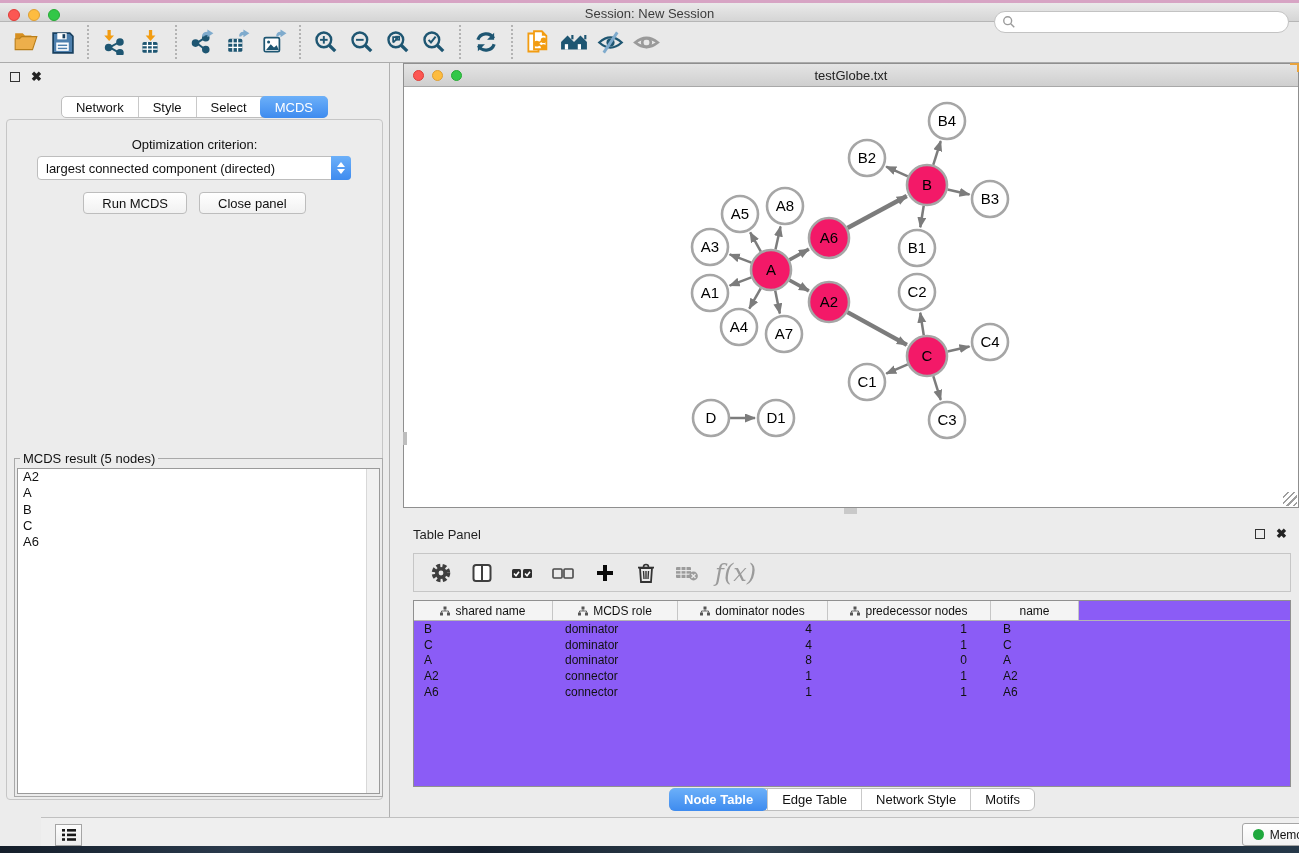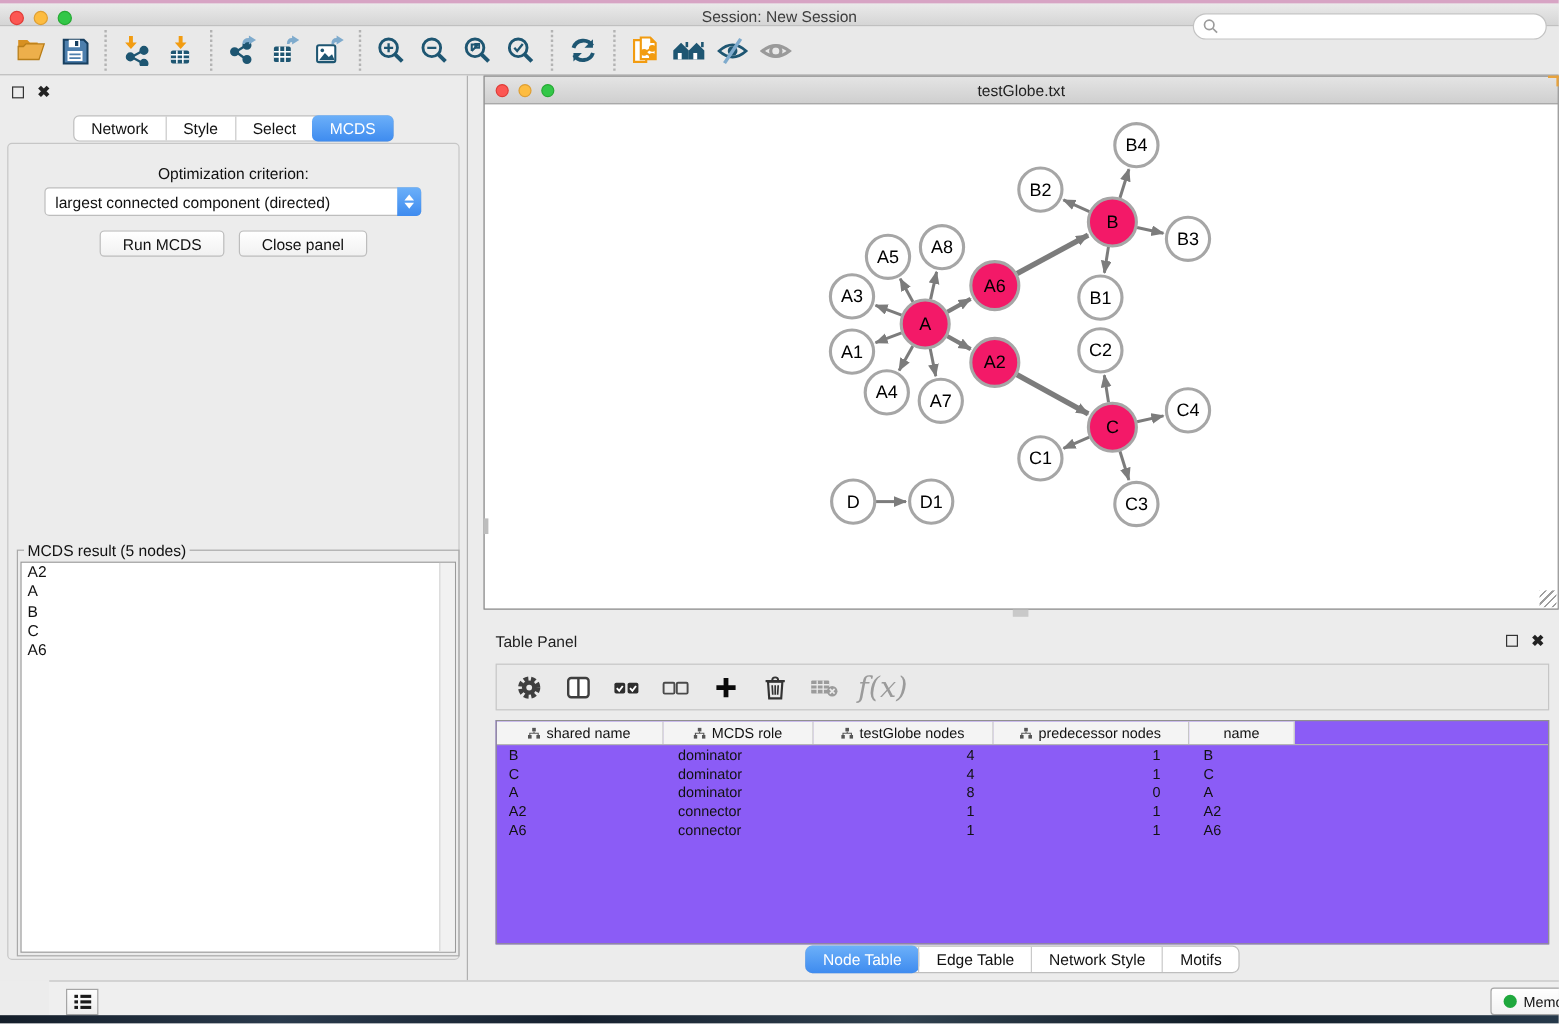--- a/index.html
+++ b/index.html
@@ -71,21 +71,21 @@
     border:1px solid #A9A9A9; }
   #result-legend { position:absolute; left:5px; top:-8px; background:#ECECEC; padding:0 3px;
     font-size:13px; color:#111; }
   #result-list { position:absolute; left:2px; top:9px; right:2px; bottom:2px; background:#fff;
     border:1px solid #9A9A9A; overflow:hidden; }
   #result-scroll { position:absolute; right:0; top:0; bottom:0; width:13px; background:#F1F1F1;
     border-left:1px solid #D8D8D8; }
   .res-item { font-size:13px; color:#111; line-height:16.3px; padding-left:5px; }
 
   
-  #net-frame { left:403px; top:63px; width:896px; height:445px; background:#a3a3a3;
+  #net-frame { left:403px; top:63px; width:896px; height:445px; background:#000000;
     border:1px solid #8F8F8F; }
   #net-titlebar { height:23px; background:linear-gradient(#E4E4E4,#CFCFCF);
     border-bottom:1px solid #A8A8A8; display:flex; align-items:center; position:relative; }
   #net-titlebar .wtitle { position:absolute; left:0; right:0; text-align:center; font-size:13px; color:#222; }
   #net-canvas { position:absolute; left:0; top:23px; width:894px; height:420px; background:#fff; }
   #grip-br { position:absolute; right:1px; bottom:1px; width:14px; height:14px;
     background:repeating-linear-gradient(135deg, transparent 0 3px, #9E9E9E 3px 4.5px); }
   #grip-tr { position:absolute; right:-1px; top:-1px; width:9px; height:9px;
     border-top:2px solid #E8A33D; border-right:2px solid #E8A33D; }
   #grip-left { position:absolute; left:-1px; top:368px; width:4px; height:13px; background:#BDBDBD; }
@@ -104,21 +104,21 @@
     justify-content:center; gap:5px; font-size:12px; color:#111; }
   .trow { display:flex; height:15.8px; align-items:center; }
   .tcell { font-size:12px; color:#111; white-space:nowrap; }
   .c0 { width:139px; padding-left:10px; }
   .c1 { width:125px; padding-left:12px; }
   .c2 { width:150px; text-align:right; padding-right:16px; }
   .c3 { width:163px; text-align:right; padding-right:24px; }
   .c4 { width:88px; padding-left:12px; }
   #tp-tabs { position:absolute; left:0; right:0; top:268px; display:flex; justify-content:center; }
   #tp-tabs .seg-tabs { height:23px; border-radius:6px; }
-  #tp-tabs .seg.active { border-radius:6px; }
+  #tp-tabs .seg.active { border-radius:6px;font-weight:bold; }
 
   
   #status-bar { left:0; top:817px; width:1291px; height:29px; background:#EFEFEF;
     border-top:1px solid #C0C0C0;margin-left:41px; }
   #list-btn { position:absolute; left:14px; top:6px; width:27px; height:22px;
     background:linear-gradient(#FDFDFD,#EDEDED); border:1px solid #A5A5A5;
     display:flex; align-items:center; justify-content:center; }
   #memory-btn { position:absolute; right:8px; top:5px; height:23px;
     background:linear-gradient(#FFFFFF,#F2F2F2); border:1px solid #A5A5A5; border-radius:3px;
     display:flex; align-items:center; gap:6px; padding:0 10px; }
@@ -526,21 +526,21 @@
         </div>
         <div class="hcell" style="width: 150px;">
           <svg width="10" height="10" viewBox="0 0 10 10">
             <g fill="#555">
               <rect x="3.5" y="0.5" width="3" height="3"></rect>
               <rect x="0" y="6.5" width="3" height="3"></rect>
               <rect x="7" y="6.5" width="3" height="3"></rect>
               <path d="M5 3.5 V5 M1.5 6.5 V5 H8.5 V6.5" stroke="#555" fill="none" stroke-width="0.9"></path>
             </g>
           </svg>
-          <span>testGlobe nodes</span>
+          <span>dominator nodes</span>
         </div>
         <div class="hcell" style="width: 163px;">
           <svg width="10" height="10" viewBox="0 0 10 10">
             <g fill="#555">
               <rect x="3.5" y="0.5" width="3" height="3"></rect>
               <rect x="0" y="6.5" width="3" height="3"></rect>
               <rect x="7" y="6.5" width="3" height="3"></rect>
               <path d="M5 3.5 V5 M1.5 6.5 V5 H8.5 V6.5" stroke="#555" fill="none" stroke-width="0.9"></path>
             </g>
           </svg>

